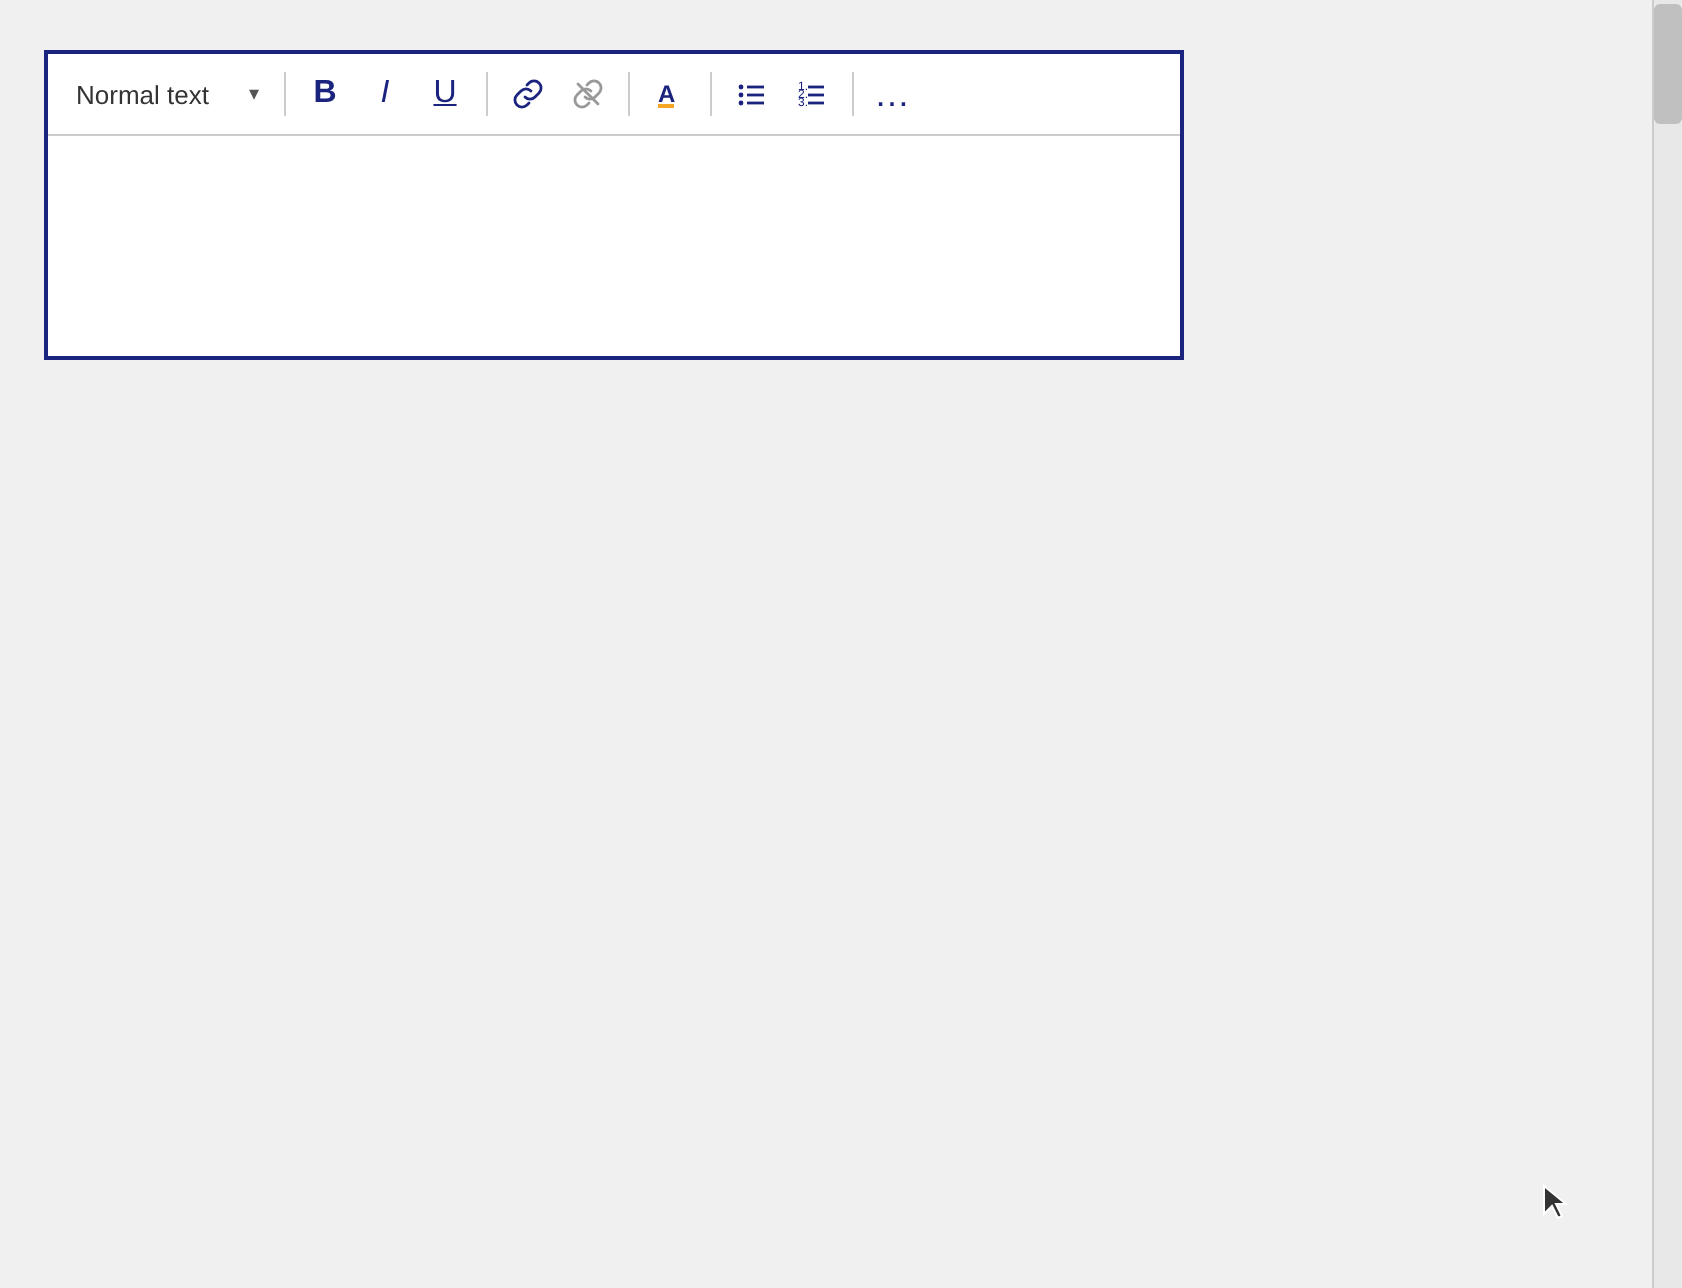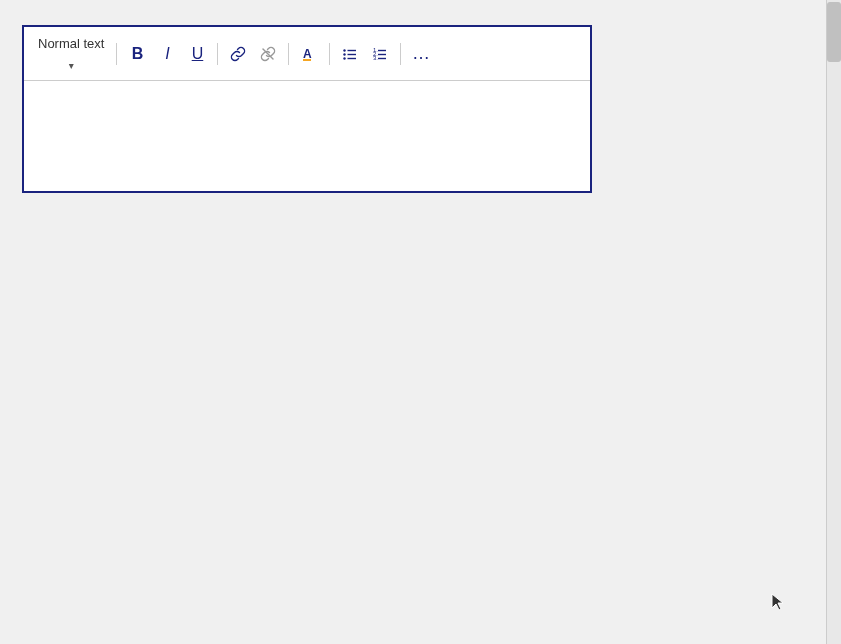--- a/index.html
+++ b/index.html
@@ -56,22 +56,21 @@
     .text-style-dropdown {
       display: flex;
       align-items: center;
       padding: 3px 6px;
       border: none;
       background: transparent;
       cursor: pointer;
       font-size: 13px;
       color: #333;
       white-space: nowrap;
-      gap: 9px;
-      flex-direction: column;
+      gap: 20px;
     }
 
     .dropdown-arrow {
       font-size: 10px;
       color: #555;
     }
 
     .toolbar-divider {
       width: 1px;
       height: 22px;

